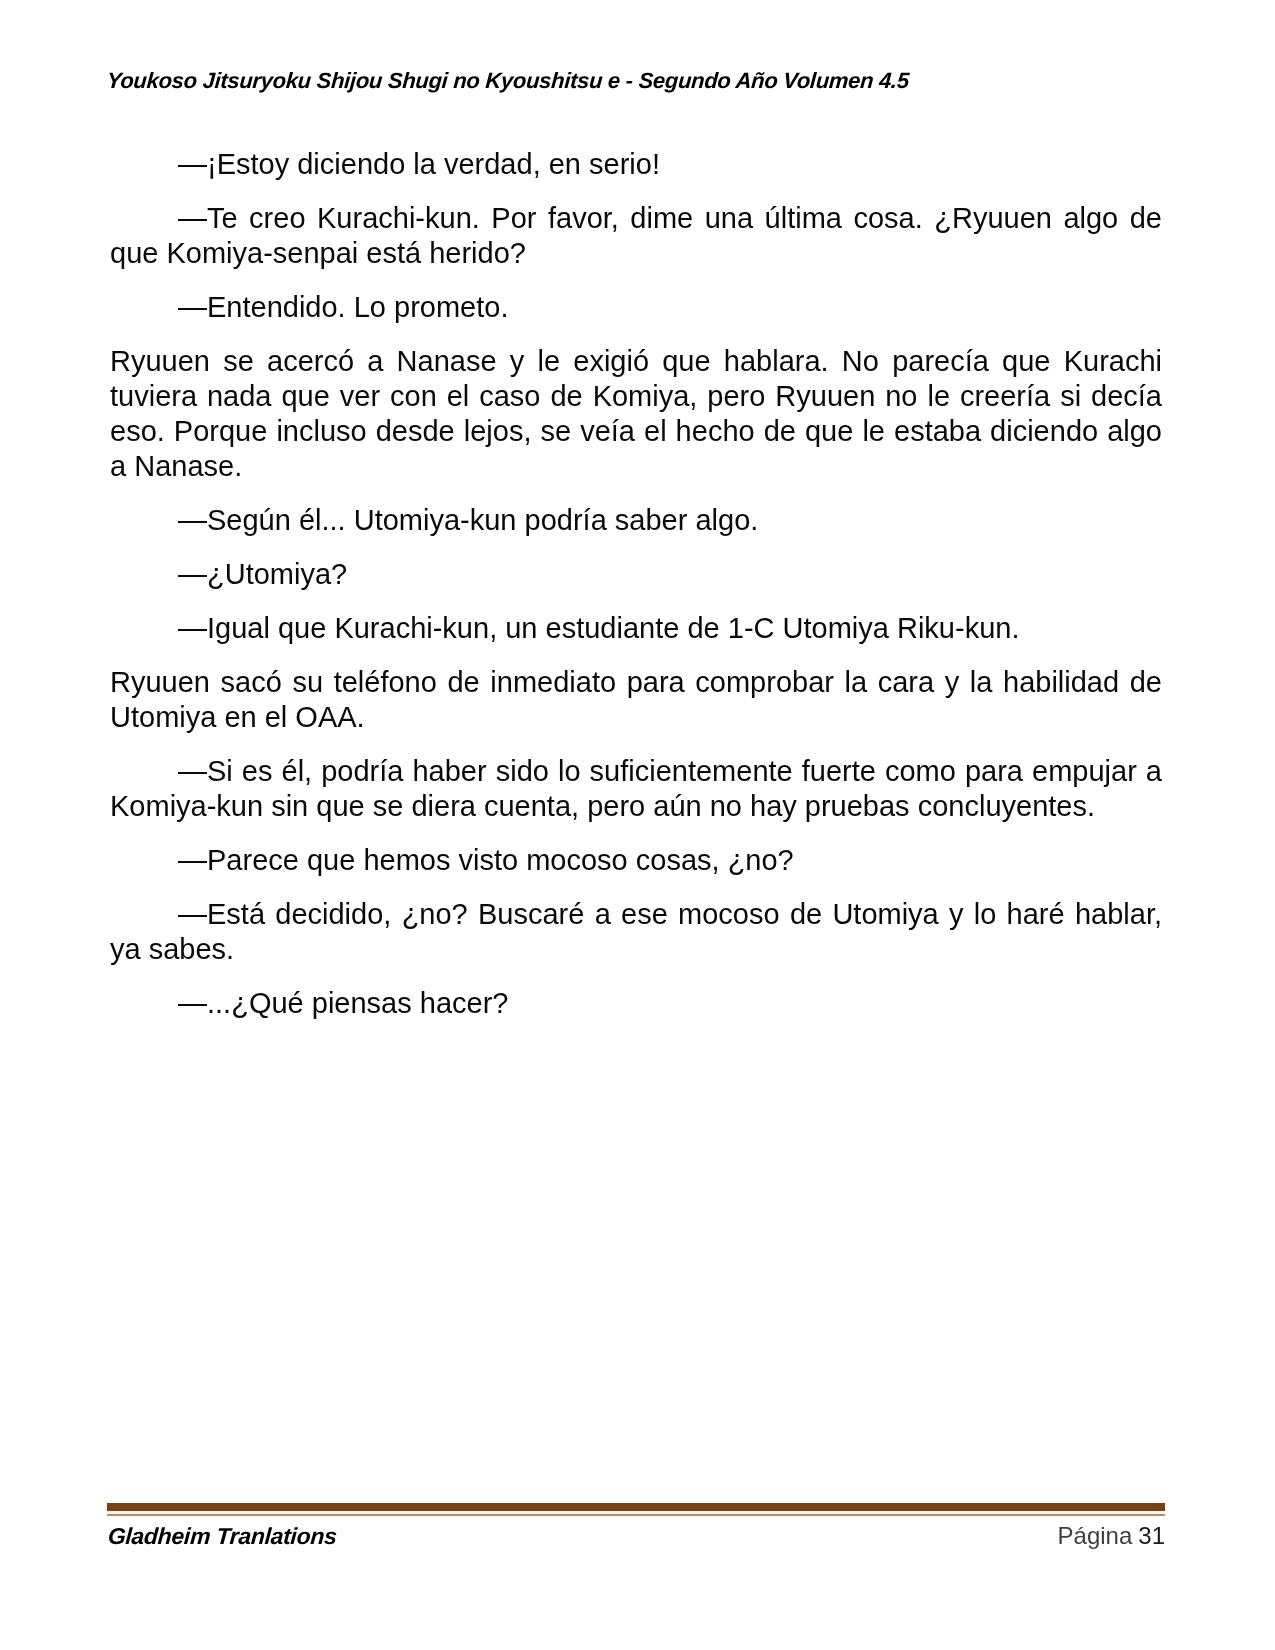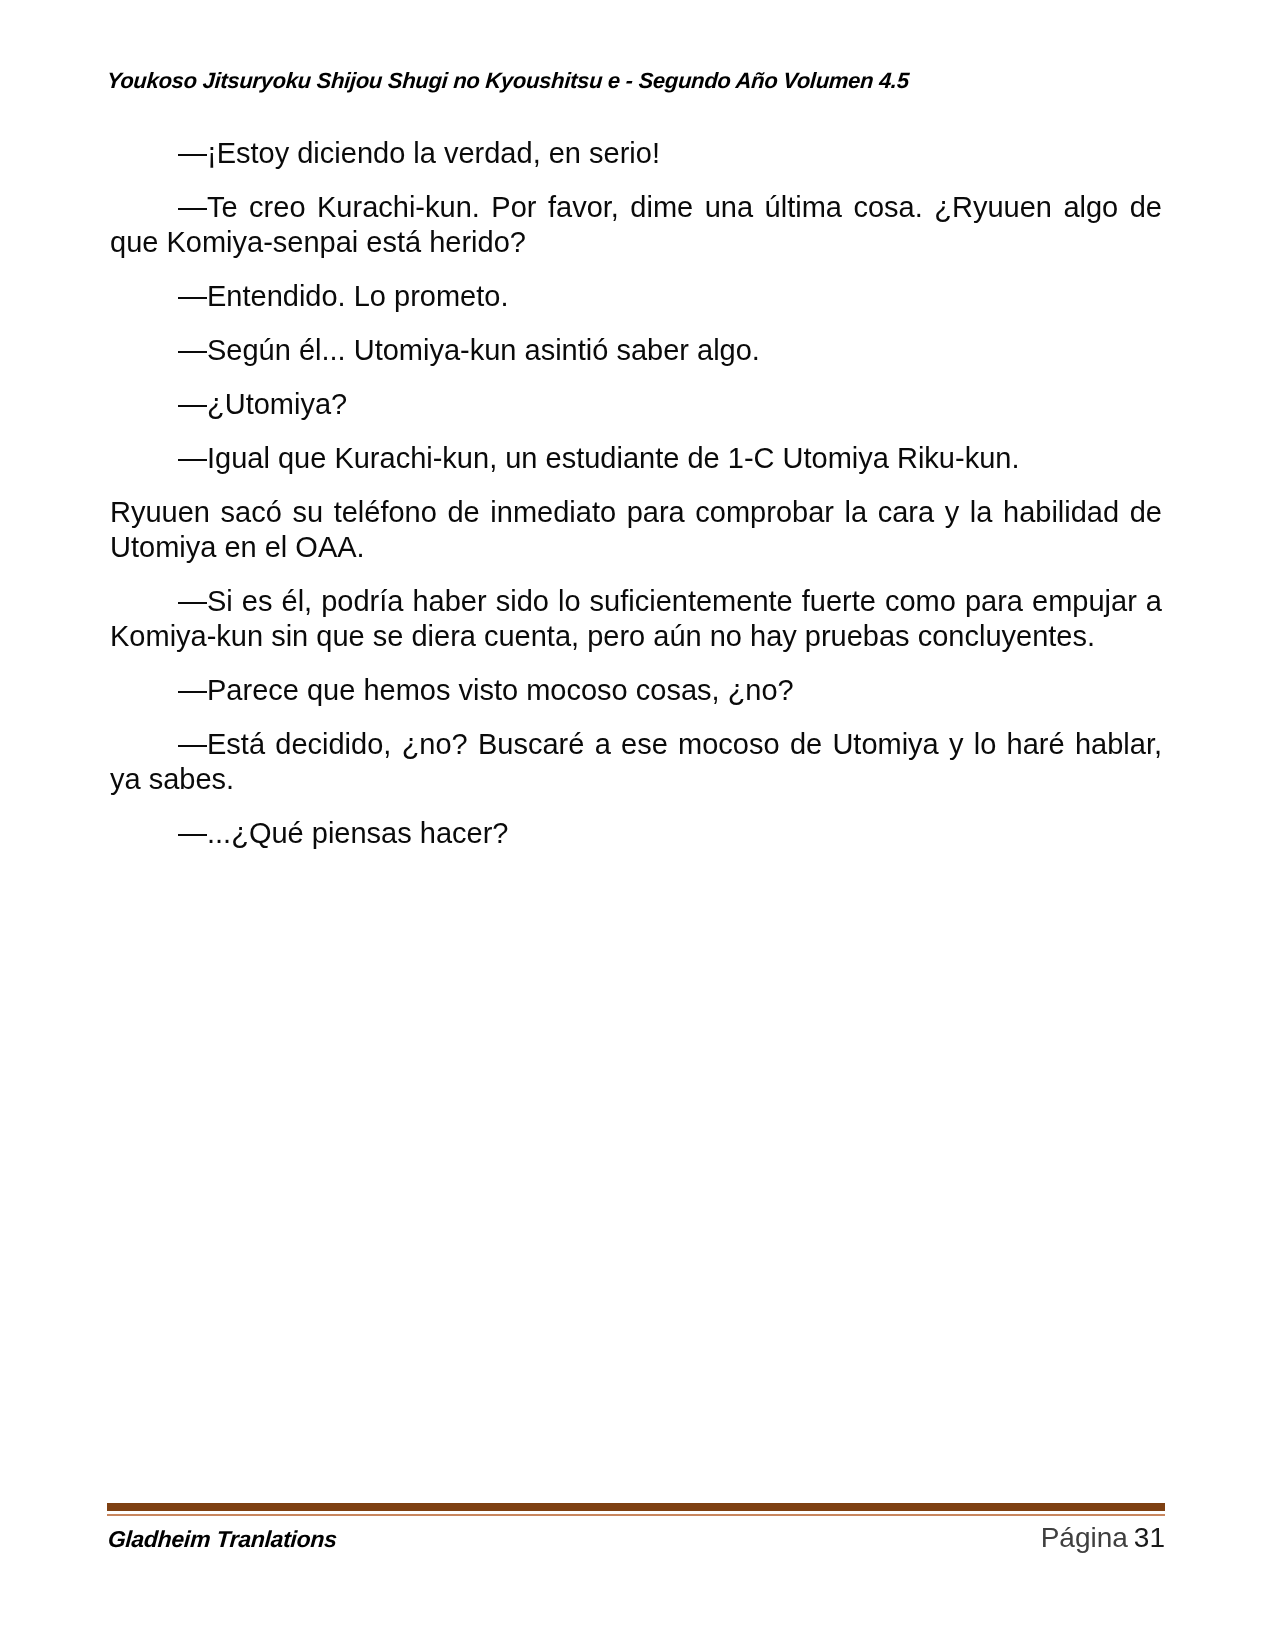--- a/index.html
+++ b/index.html
@@ -26,21 +26,21 @@
     font-style: italic;
     letter-spacing: -0.3px;
     color: #000000;
     white-space: nowrap;
     transform: skewX(-4deg);
     transform-origin: left bottom;
   }
   .content {
     position: absolute;
     left: 110px;
-    top: 136px;
+    top: 147px;
     width: 1052px;
   }
   .para {
     font-size: 29px;
     line-height: 35px;
     text-align: justify;
     margin: 0 0 19px 0;
     color: #0a0a0a;
   }
   .para.indent { text-indent: 68px; }
@@ -65,41 +65,42 @@
   .footer-translator {
     font-size: 23px;
     font-weight: 700;
     font-style: italic;
     letter-spacing: -0.3px;
     color: #000000;
     transform: skewX(-4deg);
     transform-origin: left bottom;
   }
   .footer-page {
-    font-size: 28px;
+    font-size: 24px;
     color: #3f3f3f;
   }
   .footer-page .num {
     color: #1a1a1a;
     font-weight: 500;
     margin-left: 6px;
   }
 </style>
 </head>
 <body>
 
 <div class="page">
 
   <div class="header-title">Youkoso Jitsuryoku Shijou Shugi no Kyoushitsu e - Segundo Año Volumen 4.5</div>
 
   <div class="content">
       <p class="para indent">—¡Estoy diciendo la verdad, en serio!</p>
       <p class="para indent">—Te creo Kurachi-kun. Por favor, dime una última cosa. ¿Ryuuen algo de que Komiya-senpai está herido?</p>
       <p class="para indent">—Entendido. Lo prometo.</p>
-      <p class="para indent">—Según él... Utomiya-kun asintió saber algo.</p>
+      <p class="para">Ryuuen se acercó a Nanase y le exigió que hablara. No parecía que Kurachi tuviera nada que ver con el caso de Komiya, pero Ryuuen no le creería si decía eso. Porque incluso desde lejos, se veía el hecho de que le estaba diciendo algo a Nanase.</p>
+      <p class="para indent">—Según él... Utomiya-kun podría saber algo.</p>
       <p class="para indent">—¿Utomiya?</p>
       <p class="para indent">—Igual que Kurachi-kun, un estudiante de 1-C Utomiya Riku-kun.</p>
       <p class="para">Ryuuen sacó su teléfono de inmediato para comprobar la cara y la habilidad de Utomiya en el OAA.</p>
       <p class="para indent">—Si es él, podría haber sido lo suficientemente fuerte como para empujar a Komiya-kun sin que se diera cuenta, pero aún no hay pruebas concluyentes.</p>
       <p class="para indent">—Parece que hemos visto mocoso cosas, ¿no?</p>
       <p class="para indent">—Está decidido, ¿no? Buscaré a ese mocoso de Utomiya y lo haré hablar, ya sabes.</p>
       <p class="para indent">—...¿Qué piensas hacer?</p>
     </div>
 
   <div class="footer-rule">

